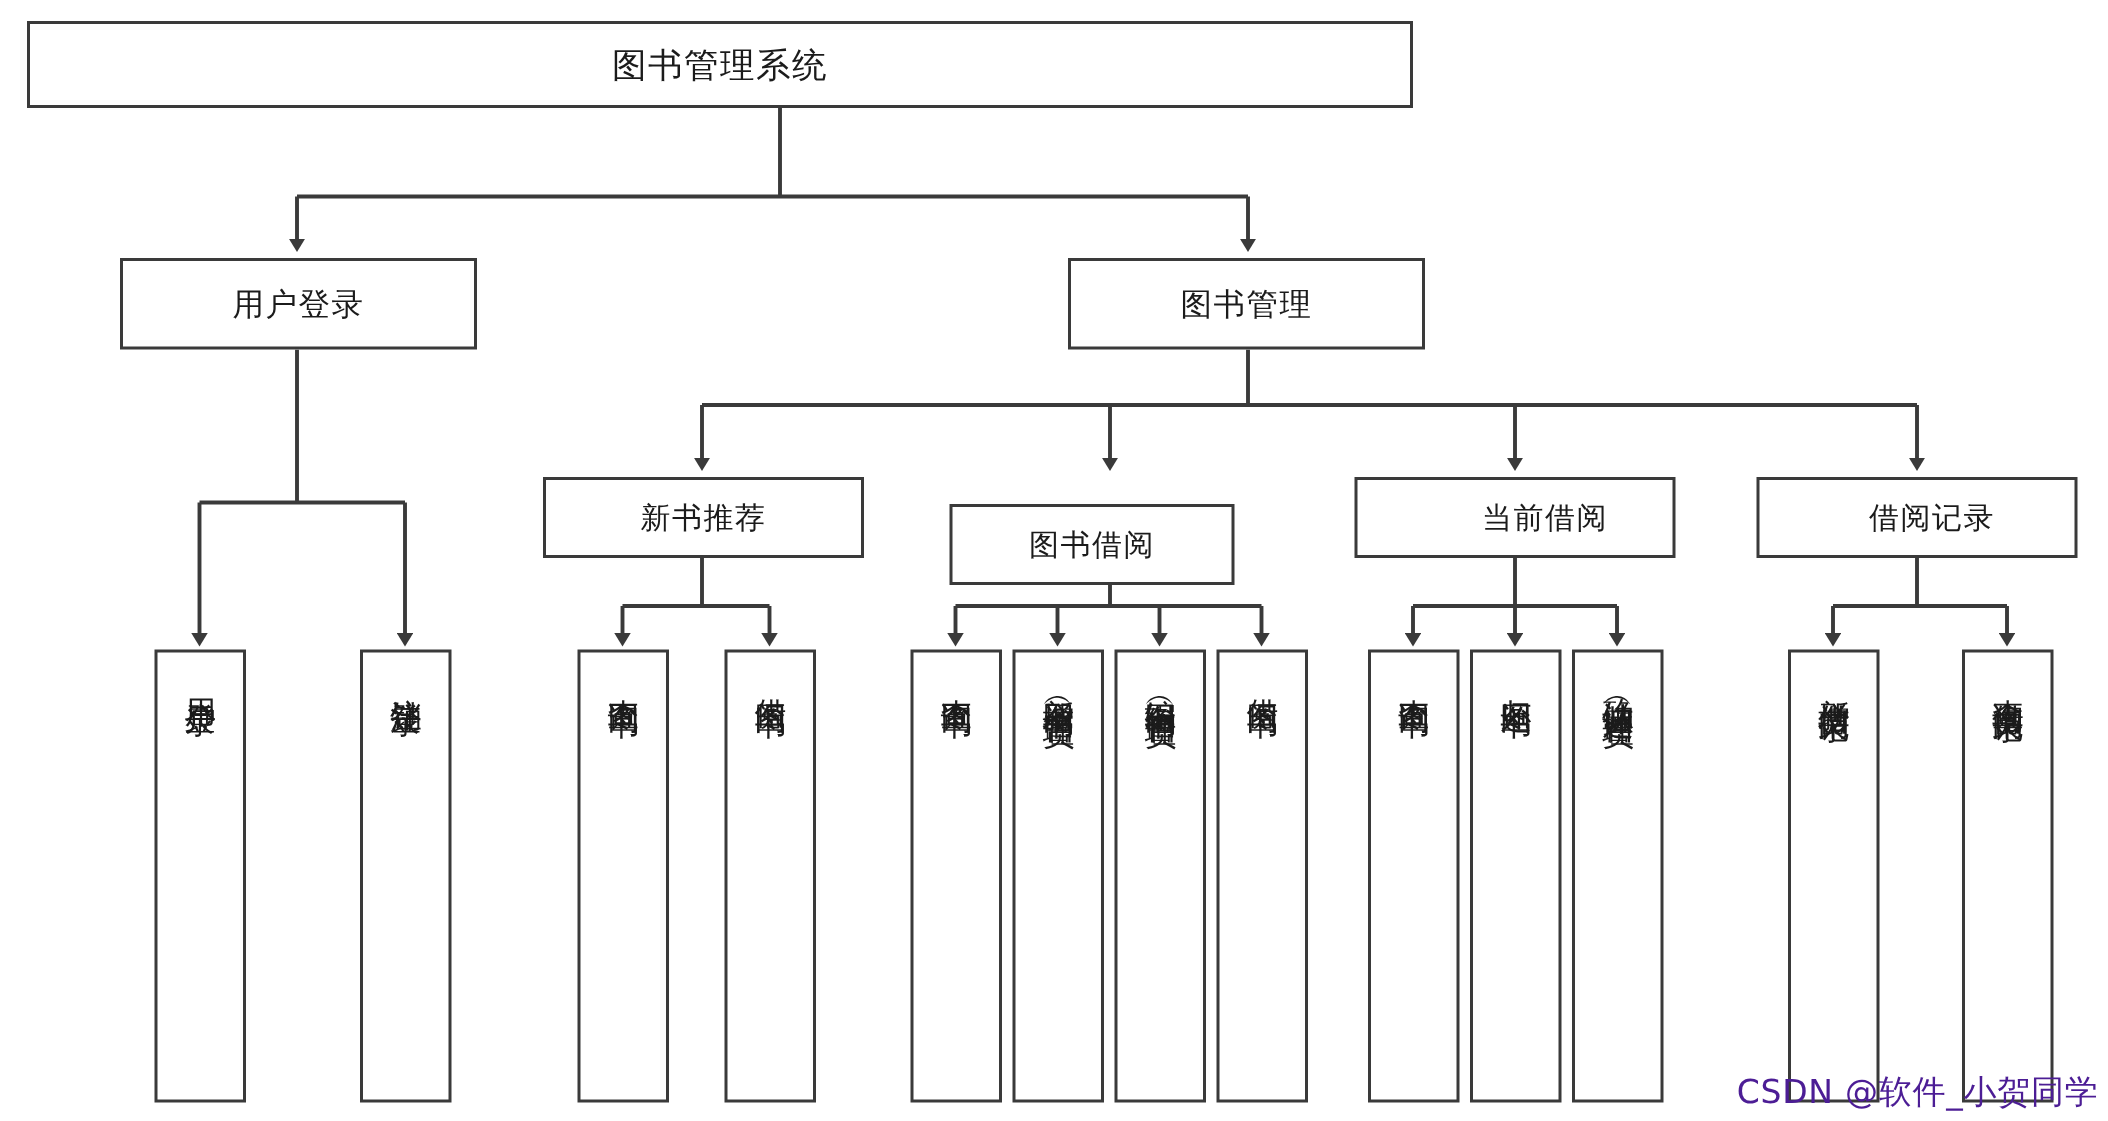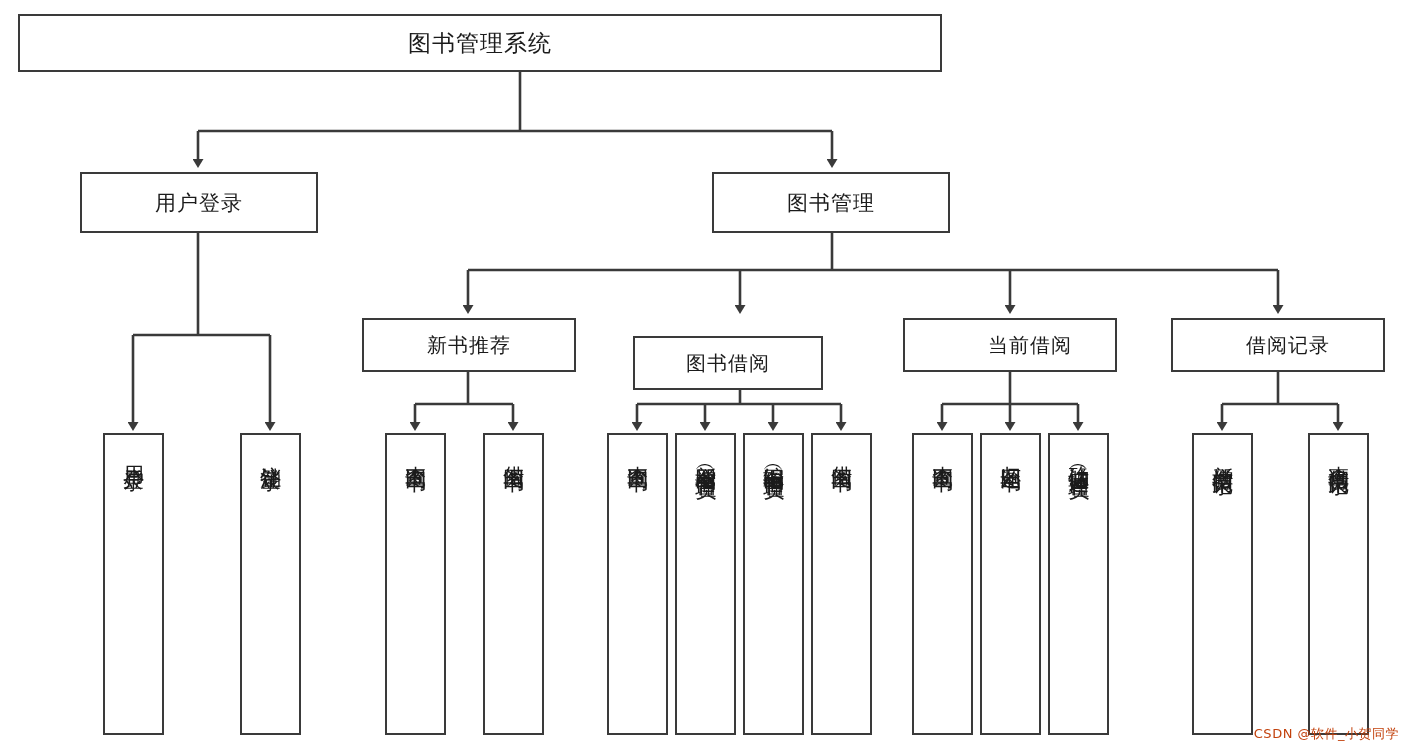--- a/index.html
+++ b/index.html
@@ -61,22 +61,22 @@
     display: block;
   }
   .htext {
     white-space: nowrap;
     letter-spacing: 1px;
   }
   #watermark {
     position: absolute;
     right: 6px;
     bottom: 4px;
-    font-size: 13px;
-    color: #c2410c;
+    font-size: 22px;
+    color: #4c1d95;
     letter-spacing: 0.5px;
     white-space: nowrap;
     z-index: 3;
   }
 </style>
 </head>
 <body>
 
 <div id="canvas">
 

